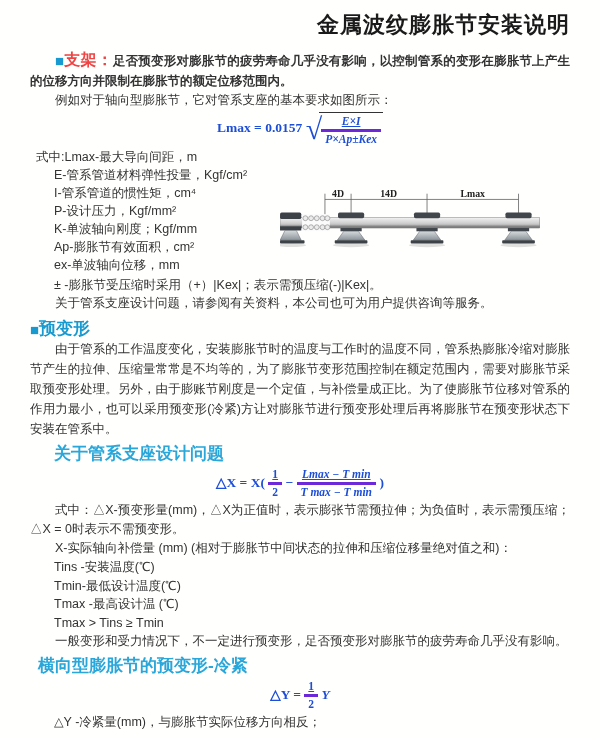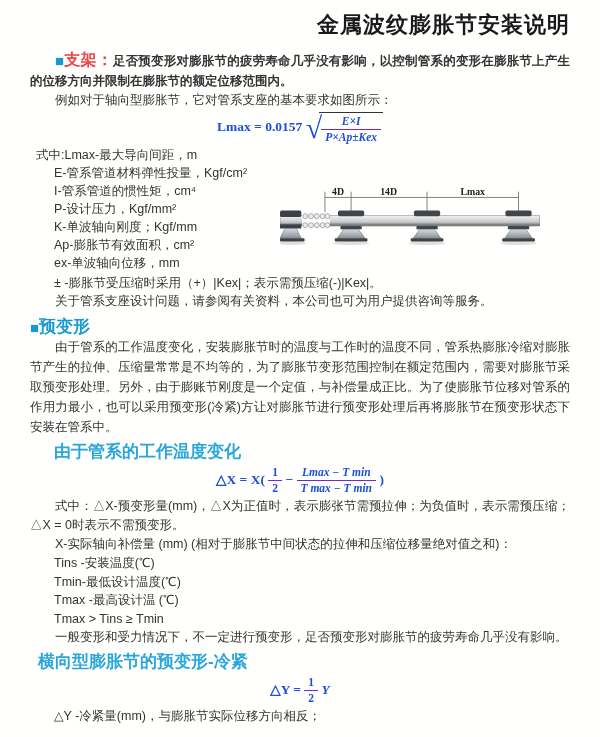--- a/index.html
+++ b/index.html
@@ -29,21 +29,21 @@
 
   .support-para { margin-top: 10px; line-height: 20px; text-align: justify; }
   .support-label { color: #ef4444; font-size: 16px; font-weight: bold; }
 
   .example-line { line-height: 19px; }
 
   
   .formula-block { text-align: center; font-family: "Liberation Serif", serif; font-weight: bold; color: #1d4ed8; }
   .f-lmax { margin: 2px 0; font-size: 13.5px; }
   .frac { display: inline-block; vertical-align: middle; text-align: center; font-size: 11.5px; line-height: 13px; }
-  .frac .num { display: block; border-bottom: 1px solid #6d28d9; padding: 0 4px 1px; }
+  .frac .num { display: block; border-bottom: 3px solid #6d28d9; padding: 0 4px 1px; text-decoration: underline; }
   .frac .den { display: block; padding: 1px 4px 0; }
   .fvar { font-style: italic; }
   .sqrt-sign { font-size: 30px; font-weight: normal; vertical-align: middle; line-height: 0; margin-right: -3px; }
   .radicand { display: inline-block; border-top: 1.5px solid #333; vertical-align: middle; padding: 2px 2px 0; }
 
   .f-dx { margin: 4px 0 2px; font-size: 13.5px; }
   .f-dy { margin: 4px 0 2px; font-size: 13.5px; }
 
   
   .cols { display: flex; margin-bottom: 2px; }
@@ -172,21 +172,21 @@
       </svg>
     </div>
   </div>
 
   <div class="pm-line">± -膨胀节受压缩时采用（+）|Kex|；表示需预压缩(-)|Kex|。</div>
   <div class="consult-line">关于管系支座设计问题，请参阅有关资料，本公司也可为用户提供咨询等服务。</div>
 
   <h2 class="sec-heading"><span class="sq">■</span><span>预变形</span></h2>
   <p class="preform-body">由于管系的工作温度变化，安装膨胀节时的温度与工作时的温度不同，管系热膨胀冷缩对膨胀节产生的拉伸、压缩量常常是不均等的，为了膨胀节变形范围控制在额定范围内，需要对膨胀节采取预变形处理。另外，由于膨账节刚度是一个定值，与补偿量成正比。为了使膨胀节位移对管系的作用力最小，也可以采用预变形(冷紧)方让对膨胀节进行预变形处理后再将膨胀节在预变形状态下安装在管系中。</p>
 
-  <h3 class="sub-heading">由于管系的工作温度变化</h3>
+  <h3 class="sub-heading">关于管系支座设计问题</h3>
 
   <div class="formula-block f-dx">
     <span>△X = X(</span>
     <span class="frac"><span class="num">1</span><span class="den">2</span></span>
     <span>−</span>
     <span class="frac fvar"><span class="num">Lmax − T min</span><span class="den">T max − T min</span></span>
     <span>)</span>
   </div>
 
   <p class="note indent">式中：△X-预变形量(mm)，△X为正值时，表示膨张节需预拉伸；为负值时，表示需预压缩；△X = 0时表示不需预变形。</p>

